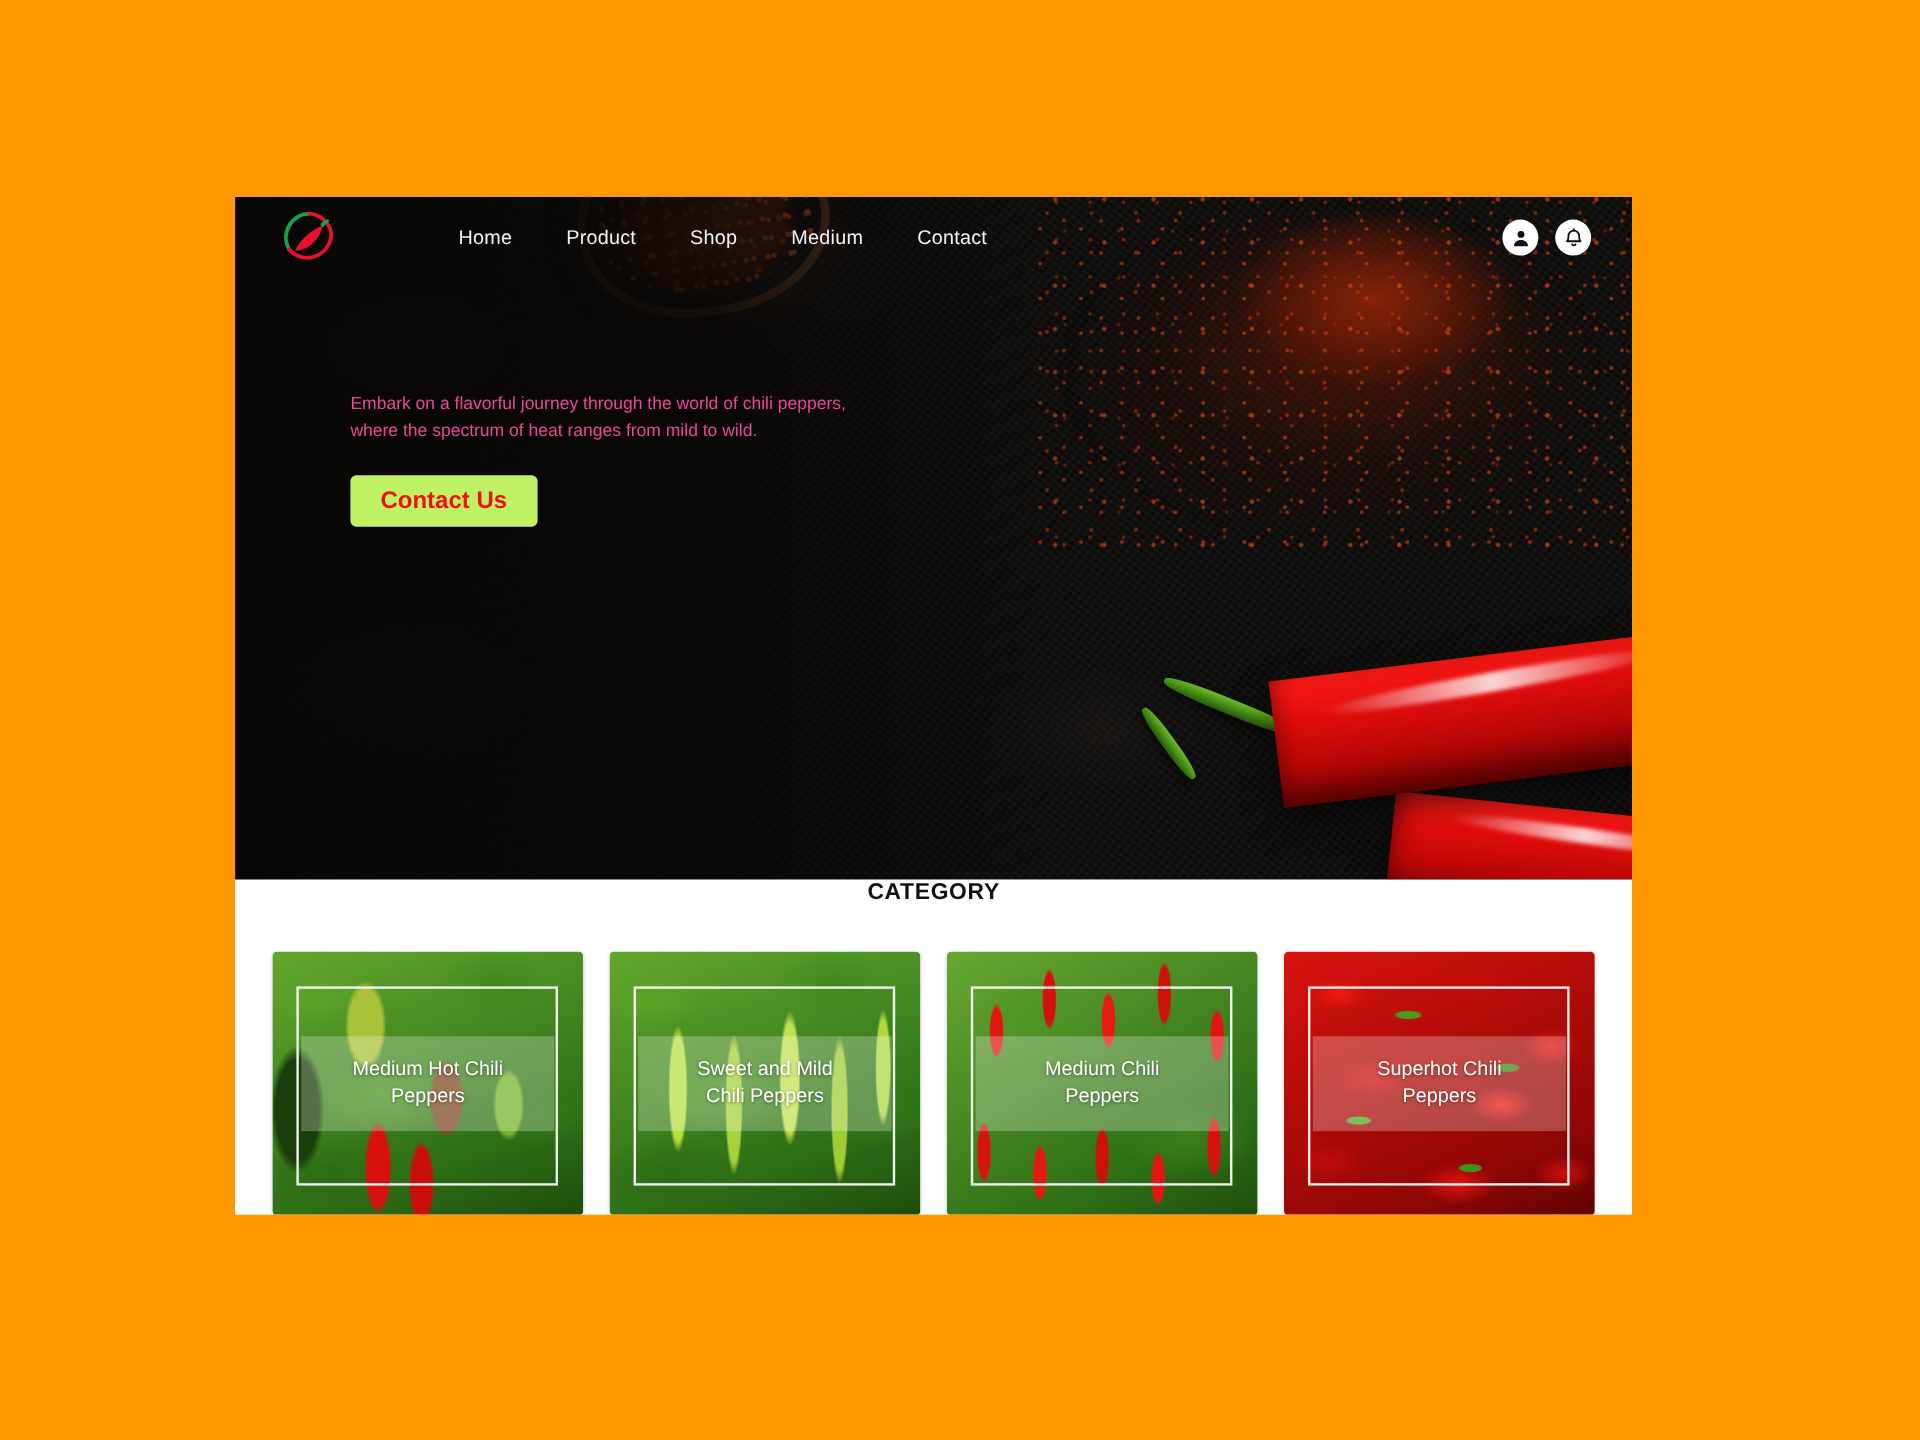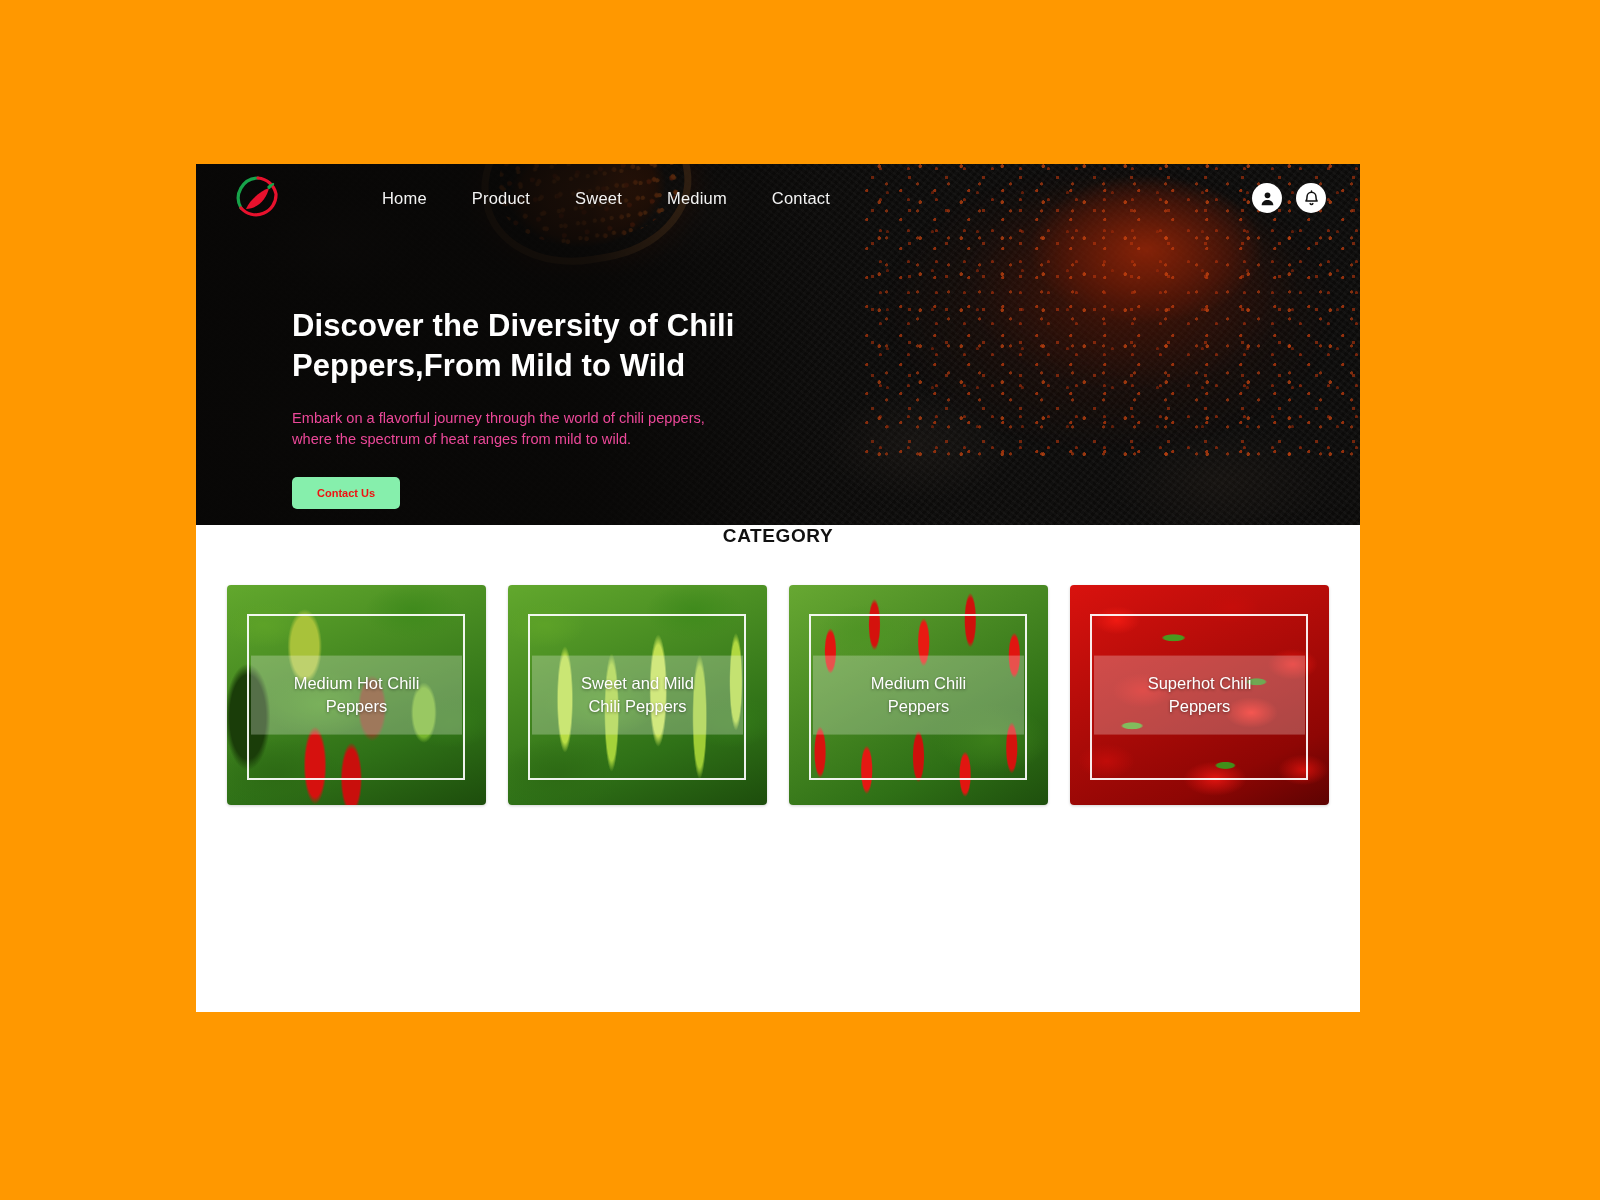--- a/index.html
+++ b/index.html
@@ -15,21 +15,21 @@
     position:absolute;
     left:196px; top:164px;
     width:1164px; height:848px;
     background:#ffffff;
     overflow:hidden;
   }
 
   
   #hero {
     position:relative;
-    width:1164px; height:361px;
+    width:1164px; height:569px;
     background:#0d0c0b;
     overflow:hidden;
   }
   
   .stone {
     position:absolute; inset:0;
     background:
       radial-gradient(ellipse 120px 70px at 12% 22%, rgba(70,60,52,.34), transparent 70%),
       radial-gradient(ellipse 160px 90px at 38% 12%, rgba(58,50,44,.30), transparent 72%),
       radial-gradient(ellipse 130px 80px at 62% 78%, rgba(54,46,40,.26), transparent 72%),
@@ -173,22 +173,22 @@
     white-space:pre-line;
   }
   #hero-sub {
     margin-top:21px;
     color:#ec4899; font-size:14.6px; line-height:1.48;
     white-space:pre-line;
   }
   #cta-button {
     margin-top:26px;
     display:inline-block;
-    background:#86efac; color:#ef1111;
-    font-size:11px; font-weight:bold;
+    background:#bef264; color:#ef1111;
+    font-size:20px; font-weight:bold;
     padding:10px 25px;
     border:none; border-radius:5px;
     cursor:pointer;
     font-family:"Liberation Sans", sans-serif;
   }
 
   
   #category-section {
     position:relative;
     background:#ffffff;
@@ -339,21 +339,21 @@
           <path d="M7 34 A20 20 0 0 0 42 20 A20 20 0 0 0 24 4" fill="none" stroke="#e8112d" stroke-width="3.2" stroke-linecap="round"></path>
           <path d="M12 35 C16 25 27 17 35 14 C33 24 24 35 12 35 Z" fill="#e8112d"></path>
           <path d="M33 13 C35 10 38 9 40 10 C38 11 36 13 35 15 Z" fill="#17a34a"></path>
           <path d="M35 14 L39 10" stroke="#17a34a" stroke-width="2.4" stroke-linecap="round" fill="none"></path>
         </svg>
       </div>
 
       <div id="nav-links">
         <a class="nav-link">Home</a>
         <a class="nav-link">Product</a>
-        <a class="nav-link">Sweet</a>
+        <a class="nav-link">Shop</a>
         <a class="nav-link">Medium</a>
         <a class="nav-link">Contact</a>
       </div>
 
       <div id="nav-actions">
         <div class="icon-circle">
           <svg width="19" height="19" viewBox="0 0 24 24" fill="#111">
             <circle cx="12" cy="8" r="3.6"></circle>
             <path d="M4.6 20.5c0-4.1 3.3-6.6 7.4-6.6s7.4 2.5 7.4 6.6z"></path>
           </svg>
@@ -362,22 +362,20 @@
           <svg width="19" height="19" viewBox="0 0 24 24" fill="none" stroke="#111" stroke-width="1.9">
             <path d="M6.4 9.6a5.6 5.6 0 0 1 11.2 0c0 4.2 1.5 5.6 1.5 5.6H4.9s1.5-1.4 1.5-5.6z" stroke-linejoin="round"></path>
             <path d="M10.3 18.4a1.9 1.9 0 0 0 3.4 0" stroke-linecap="round"></path>
             <path d="M12 4v-1.6" stroke-linecap="round"></path>
           </svg>
         </div>
       </div>
     </nav>
 
     <div id="hero-copy">
-      <h1 id="hero-title">Discover the Diversity of Chili
-Peppers,From Mild to Wild</h1>
       <p id="hero-sub">Embark on a flavorful journey through the world of chili peppers,
 where the spectrum of heat ranges from mild to wild.</p>
       <button id="cta-button">Contact Us</button>
     </div>
 
   </section>
 
   <section id="category-section">
 
     <h2 id="category-title">CATEGORY</h2>

